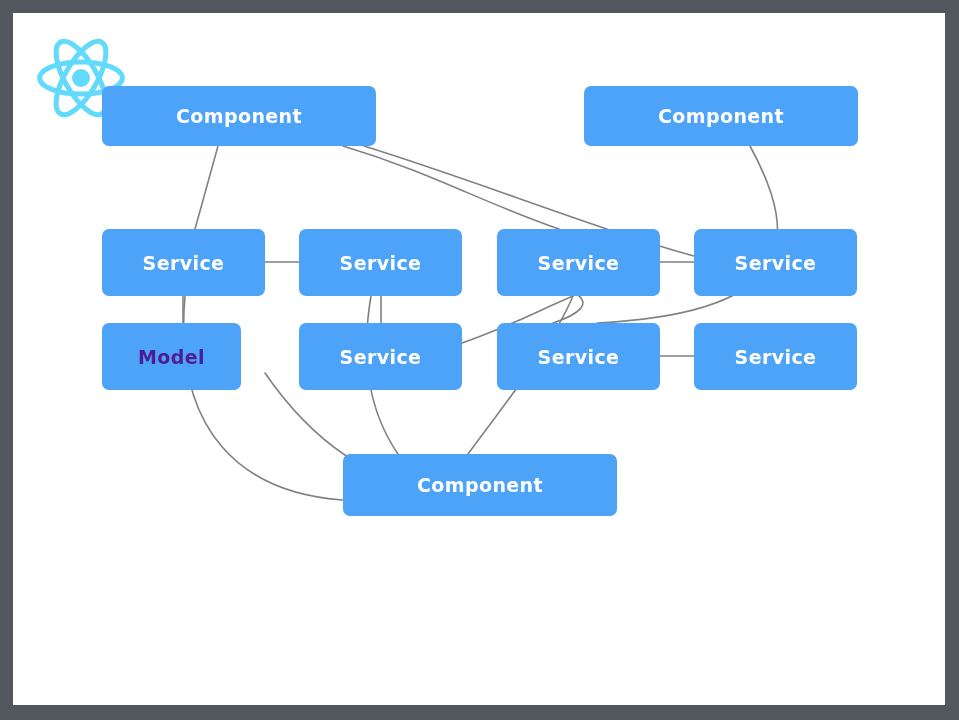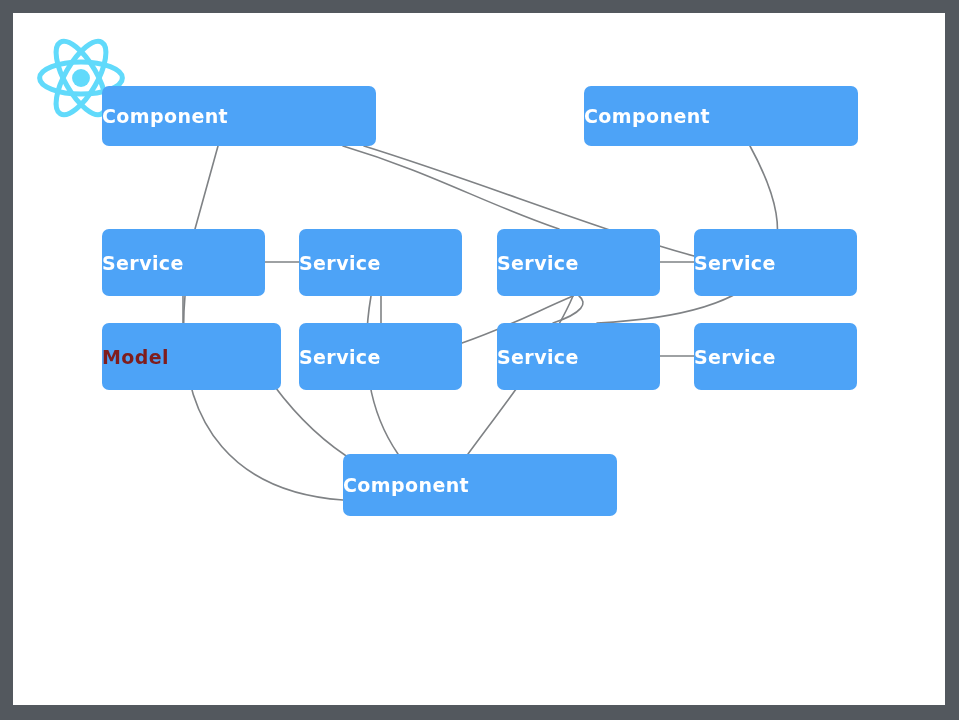--- a/index.html
+++ b/index.html
@@ -43,21 +43,21 @@
     top: 0;
     width: 932px;
     height: 692px;
     pointer-events: none;
   }
   .node {
     position: absolute;
     box-sizing: border-box;
     display: flex;
     align-items: center;
-    justify-content: flex-start;
+    justify-content: center;
     border-radius: 7px;
     color: #ffffff;
     font-weight: bold;
     font-size: 19px;
     letter-spacing: 0.4px;
     user-select: none;
   }
   .node-label {
     pointer-events: none;
   }
@@ -107,21 +107,21 @@
         </div>
         <div class="node" style="left: 286px; top: 216px; width: 163px; height: 67px; background: rgb(77, 163, 247); color: rgb(255, 255, 255);">
           <span class="node-label">Service</span>
         </div>
         <div class="node" style="left: 484px; top: 216px; width: 163px; height: 67px; background: rgb(77, 163, 247); color: rgb(255, 255, 255);">
           <span class="node-label">Service</span>
         </div>
         <div class="node" style="left: 681px; top: 216px; width: 163px; height: 67px; background: rgb(77, 163, 247); color: rgb(255, 255, 255);">
           <span class="node-label">Service</span>
         </div>
-        <div class="node" style="left: 89px; top: 310px; width: 179px; height: 67px; background: rgb(77, 163, 247); color: #7f1d1d;">
+        <div class="node" style="left: 89px; top: 310px; width: 139px; height: 67px; background: rgb(77, 163, 247); color: #4c1d95;">
           <span class="node-label">Model</span>
         </div>
         <div class="node" style="left: 286px; top: 310px; width: 163px; height: 67px; background: rgb(77, 163, 247); color: rgb(255, 255, 255);">
           <span class="node-label">Service</span>
         </div>
         <div class="node" style="left: 484px; top: 310px; width: 163px; height: 67px; background: rgb(77, 163, 247); color: rgb(255, 255, 255);">
           <span class="node-label">Service</span>
         </div>
         <div class="node" style="left: 681px; top: 310px; width: 163px; height: 67px; background: rgb(77, 163, 247); color: rgb(255, 255, 255);">
           <span class="node-label">Service</span>

